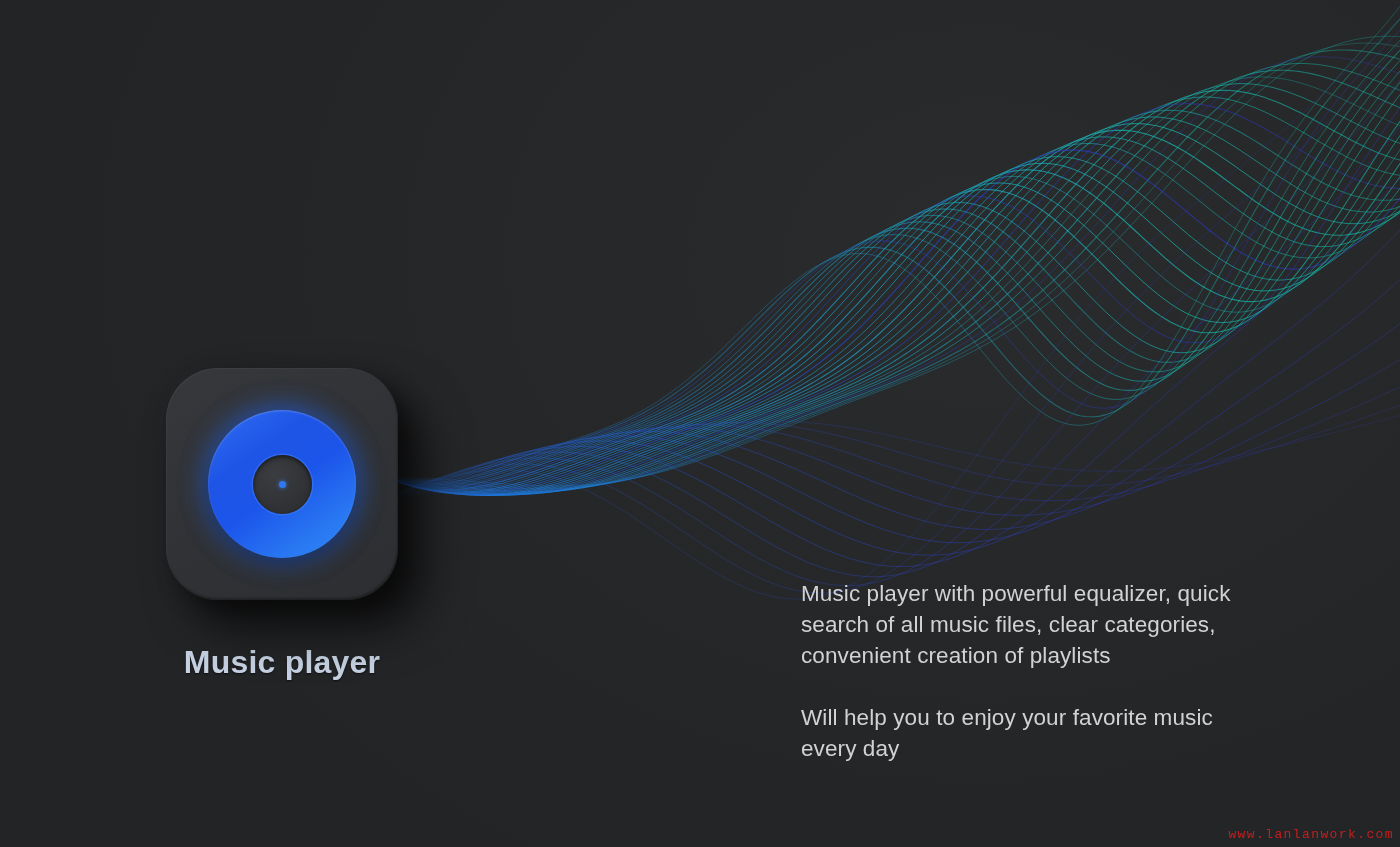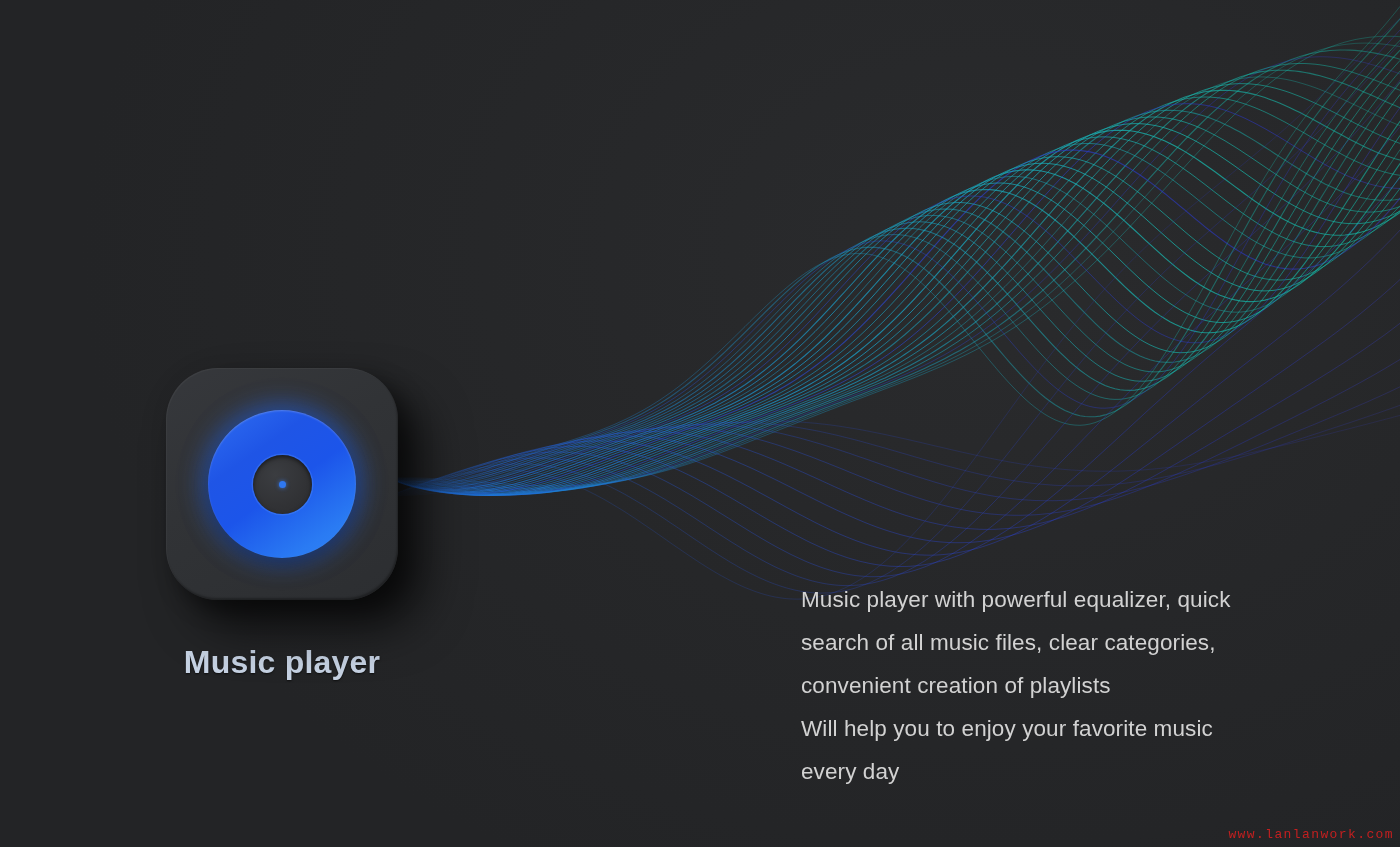--- a/index.html
+++ b/index.html
@@ -124,26 +124,27 @@
   #description {
     position: absolute;
     left: 801px;
     top: 578px;
     width: 432px;
   }
 
   .desc-para {
     margin: 0;
     font-size: 22.5px;
-    line-height: 43px;
+    line-height: 31px;
     font-weight: normal;
     color: #d2d2d2;
     letter-spacing: 0.1px;
   }
   .desc-para + .desc-para {
+    margin-top: 31px;
   }
 
   
   #watermark {
     position: absolute;
     right: 6px;
     bottom: 5px;
     font-family: "Liberation Mono", "DejaVu Sans Mono", monospace;
     font-size: 13px;
     letter-spacing: 1.4px;

